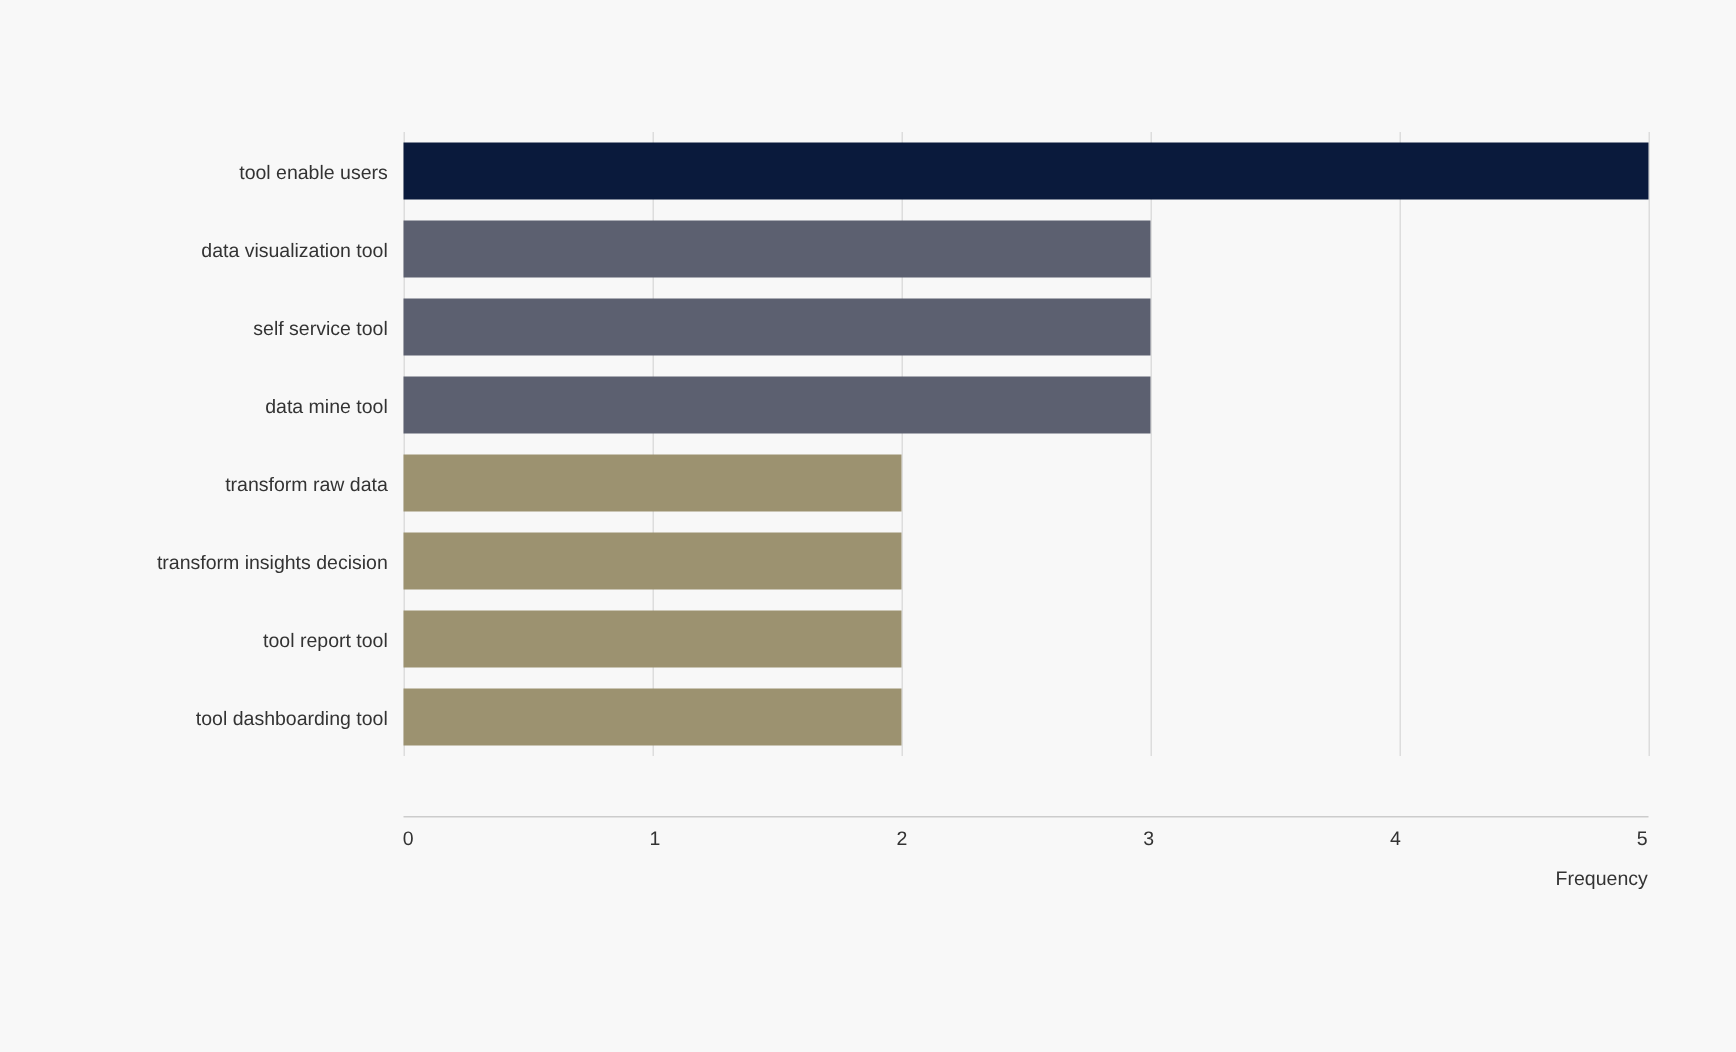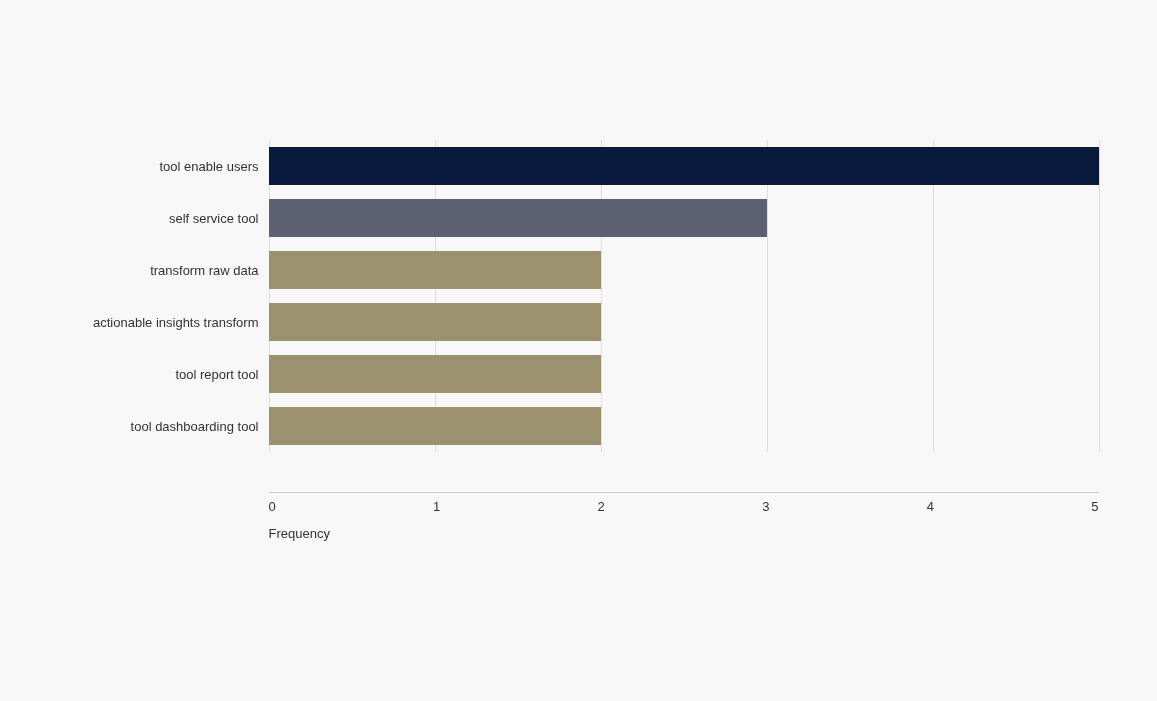--- a/index.html
+++ b/index.html
@@ -98,21 +98,21 @@
       padding-top: 6px;
     }
 
     .x-tick {
       font-size: 13px;
       color: #333;
       text-align: center;
     }
 
     .x-axis-label {
-      text-align: left;
+      text-align: right;
       font-size: 13px;
       color: #333;
       margin-top: 12px;
       margin-left: 210px;
     }
 
     
     .grid-line {
       position: absolute;
       top: 0;
@@ -134,45 +134,69 @@
           <div class="grid-line" style="left: 0%; background: rgba(180, 180, 180, 0.4);"></div>
           <div class="grid-line" style="left: 20%; background: rgba(180, 180, 180, 0.4);"></div>
           <div class="grid-line" style="left: 40%; background: rgba(180, 180, 180, 0.4);"></div>
           <div class="grid-line" style="left: 60%; background: rgba(180, 180, 180, 0.4);"></div>
           <div class="grid-line" style="left: 80%; background: rgba(180, 180, 180, 0.4);"></div>
           <div class="grid-line" style="left: 100%; background: rgba(180, 180, 180, 0.4);"></div>
           <div class="bar dark-blue" style="width: 100%; position: relative; z-index: 1;"></div>
         </div>
       </div>
       <div class="bar-row">
+        <div class="bar-label">data visualization tool</div>
+        <div class="bar-area" style="position: relative;">
+          <div class="grid-line" style="left: 0%; background: rgba(180, 180, 180, 0.4);"></div>
+          <div class="grid-line" style="left: 20%; background: rgba(180, 180, 180, 0.4);"></div>
+          <div class="grid-line" style="left: 40%; background: rgba(180, 180, 180, 0.4);"></div>
+          <div class="grid-line" style="left: 60%; background: rgba(180, 180, 180, 0.4);"></div>
+          <div class="grid-line" style="left: 80%; background: rgba(180, 180, 180, 0.4);"></div>
+          <div class="grid-line" style="left: 100%; background: rgba(180, 180, 180, 0.4);"></div>
+          <div class="bar gray" style="width: 60%; position: relative; z-index: 1;"></div>
+        </div>
+      </div>
+      <div class="bar-row">
         <div class="bar-label">self service tool</div>
         <div class="bar-area" style="position: relative;">
           <div class="grid-line" style="left: 0%; background: rgba(180, 180, 180, 0.4);"></div>
           <div class="grid-line" style="left: 20%; background: rgba(180, 180, 180, 0.4);"></div>
           <div class="grid-line" style="left: 40%; background: rgba(180, 180, 180, 0.4);"></div>
           <div class="grid-line" style="left: 60%; background: rgba(180, 180, 180, 0.4);"></div>
           <div class="grid-line" style="left: 80%; background: rgba(180, 180, 180, 0.4);"></div>
           <div class="grid-line" style="left: 100%; background: rgba(180, 180, 180, 0.4);"></div>
           <div class="bar gray" style="width: 60%; position: relative; z-index: 1;"></div>
         </div>
       </div>
       <div class="bar-row">
+        <div class="bar-label">data mine tool</div>
+        <div class="bar-area" style="position: relative;">
+          <div class="grid-line" style="left: 0%; background: rgba(180, 180, 180, 0.4);"></div>
+          <div class="grid-line" style="left: 20%; background: rgba(180, 180, 180, 0.4);"></div>
+          <div class="grid-line" style="left: 40%; background: rgba(180, 180, 180, 0.4);"></div>
+          <div class="grid-line" style="left: 60%; background: rgba(180, 180, 180, 0.4);"></div>
+          <div class="grid-line" style="left: 80%; background: rgba(180, 180, 180, 0.4);"></div>
+          <div class="grid-line" style="left: 100%; background: rgba(180, 180, 180, 0.4);"></div>
+          <div class="bar gray" style="width: 60%; position: relative; z-index: 1;"></div>
+        </div>
+      </div>
+      <div class="bar-row">
         <div class="bar-label">transform raw data</div>
         <div class="bar-area" style="position: relative;">
           <div class="grid-line" style="left: 0%; background: rgba(180, 180, 180, 0.4);"></div>
           <div class="grid-line" style="left: 20%; background: rgba(180, 180, 180, 0.4);"></div>
           <div class="grid-line" style="left: 40%; background: rgba(180, 180, 180, 0.4);"></div>
           <div class="grid-line" style="left: 60%; background: rgba(180, 180, 180, 0.4);"></div>
           <div class="grid-line" style="left: 80%; background: rgba(180, 180, 180, 0.4);"></div>
           <div class="grid-line" style="left: 100%; background: rgba(180, 180, 180, 0.4);"></div>
           <div class="bar tan" style="width: 40%; position: relative; z-index: 1;"></div>
         </div>
       </div>
       <div class="bar-row">
-        <div class="bar-label">actionable insights transform</div>
+        <div class="bar-label">transform insights decision</div>
         <div class="bar-area" style="position: relative;">
           <div class="grid-line" style="left: 0%; background: rgba(180, 180, 180, 0.4);"></div>
           <div class="grid-line" style="left: 20%; background: rgba(180, 180, 180, 0.4);"></div>
           <div class="grid-line" style="left: 40%; background: rgba(180, 180, 180, 0.4);"></div>
           <div class="grid-line" style="left: 60%; background: rgba(180, 180, 180, 0.4);"></div>
           <div class="grid-line" style="left: 80%; background: rgba(180, 180, 180, 0.4);"></div>
           <div class="grid-line" style="left: 100%; background: rgba(180, 180, 180, 0.4);"></div>
           <div class="bar tan" style="width: 40%; position: relative; z-index: 1;"></div>
         </div>
       </div>

